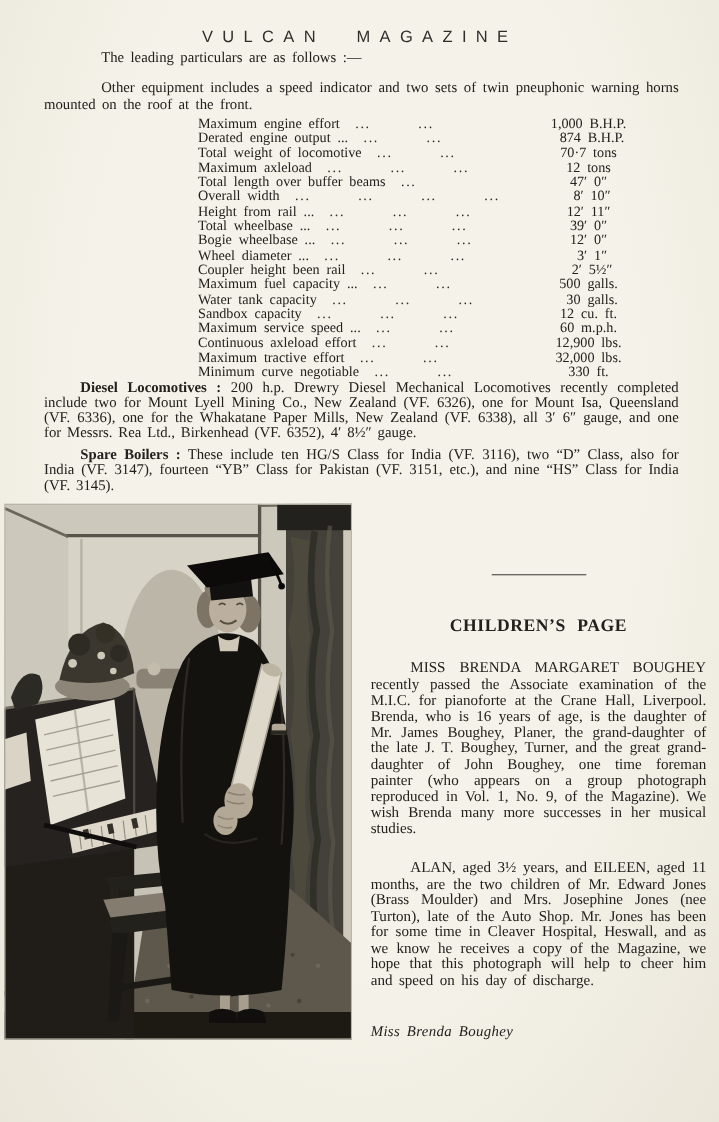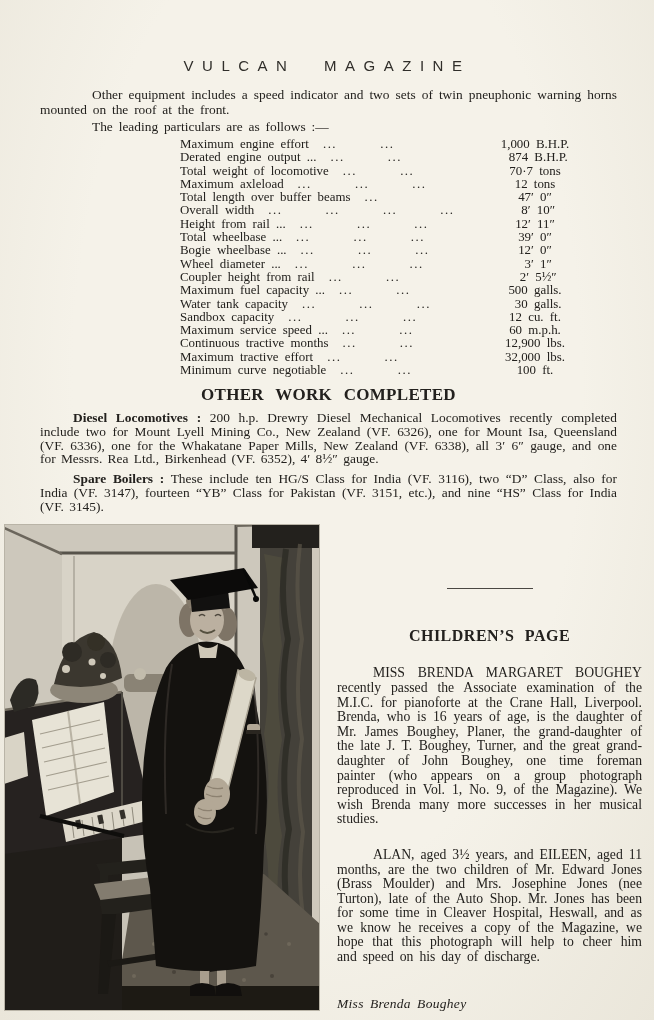--- a/index.html
+++ b/index.html
@@ -6,21 +6,21 @@
   .page{
     position:relative;
     width:654px;height:1020px;
     margin:0 auto;
     background:radial-gradient(ellipse at 50% 38%, #f5f2e9 55%, #eae6da 100%);
     font-family:"Liberation Serif", serif;
     color:#23211e;
     overflow:hidden;
   }
   .masthead{
-    padding-top:57px;
+    padding-top:25px;
     text-align:center;
     font-family:"Liberation Sans", sans-serif;
     font-size:15px;
     letter-spacing:8.5px;
     word-spacing:16px;
     color:#302e2a;
   }
   .text-block{ padding:0 37px 0 40px; }
   .intro-p{
     margin:13px 0 0 0;
@@ -102,22 +102,22 @@
   }
 </style>
 </head>
 <body>
 
 <div class="page">
 
   <div class="masthead">VULCAN MAGAZINE</div>
 
   <div class="text-block">
+    <p class="intro-p lead-line">The leading particulars are as follows :—</p>
     <p class="intro-p">Other equipment includes a speed indicator and two sets of twin pneuphonic warning horns mounted on the roof at the front.</p>
-    <p class="intro-p lead-line">The leading particulars are as follows :—</p>
 
     <div class="specs" id="specs">
         <div class="spec-row">
           <span class="spec-label">Maximum engine effort</span>
           <span class="spec-dots">...   ...</span>
           <span class="spec-value">1,000 B.H.P.</span>
         </div>
         <div class="spec-row">
           <span class="spec-label">Derated engine output ...</span>
           <span class="spec-dots">...   ...</span>
@@ -157,21 +157,21 @@
           <span class="spec-label">Bogie wheelbase ...</span>
           <span class="spec-dots">...   ...   ...</span>
           <span class="spec-value">12′ 0″</span>
         </div>
         <div class="spec-row">
           <span class="spec-label">Wheel diameter ...</span>
           <span class="spec-dots">...   ...   ...</span>
           <span class="spec-value"> 3′ 1″</span>
         </div>
         <div class="spec-row">
-          <span class="spec-label">Coupler height from rail</span>
+          <span class="spec-label">Coupler height been rail</span>
           <span class="spec-dots">...   ...</span>
           <span class="spec-value"> 2′ 5½″</span>
         </div>
         <div class="spec-row">
           <span class="spec-label">Maximum fuel capacity ...</span>
           <span class="spec-dots">...   ...</span>
           <span class="spec-value">500 galls.</span>
         </div>
         <div class="spec-row">
           <span class="spec-label">Water tank capacity</span>
@@ -182,37 +182,36 @@
           <span class="spec-label">Sandbox capacity</span>
           <span class="spec-dots">...   ...   ...</span>
           <span class="spec-value">12 cu. ft.</span>
         </div>
         <div class="spec-row">
           <span class="spec-label">Maximum service speed ...</span>
           <span class="spec-dots">...   ...</span>
           <span class="spec-value">60 m.p.h.</span>
         </div>
         <div class="spec-row">
-          <span class="spec-label">Continuous tractive months</span>
+          <span class="spec-label">Continuous axleload effort</span>
           <span class="spec-dots">...   ...</span>
           <span class="spec-value">12,900 lbs.</span>
         </div>
         <div class="spec-row">
           <span class="spec-label">Maximum tractive effort</span>
           <span class="spec-dots">...   ...</span>
           <span class="spec-value">32,000 lbs.</span>
         </div>
         <div class="spec-row">
           <span class="spec-label">Minimum curve negotiable</span>
           <span class="spec-dots">...   ...</span>
-          <span class="spec-value">100 ft.</span>
+          <span class="spec-value">330 ft.</span>
         </div>
       </div>
 
-    <h2 class="ow-heading">OTHER WORK COMPLETED</h2>
     <p class="ow-p"><span class="lead">Diesel Locomotives :</span> <span>200 h.p. Drewry Diesel Mechanical Locomotives recently completed include two for Mount Lyell Mining Co., New Zealand (VF. 6326), one for Mount Isa, Queensland (VF. 6336), one for the Whakatane Paper Mills, New Zealand (VF. 6338), all 3′ 6″ gauge, and one for Messrs. Rea Ltd., Birkenhead (VF. 6352), 4′ 8½″ gauge.</span></p>
     <p class="ow-p"><span class="lead">Spare Boilers :</span> <span>These include ten HG/S Class for India (VF. 3116), two “D” Class, also for India (VF. 3147), fourteen “YB” Class for Pakistan (VF. 3151, etc.), and nine “HS” Class for India (VF. 3145).</span></p>
   </div>
 
   <div class="columns">
 
     <div class="photo-col">
       <svg width="316" height="487" viewBox="0 0 316 487" role="img" aria-label="Miss Brenda Boughey in graduation cap and gown holding a rolled certificate beside an upright piano">
 
         <rect x="0" y="0" width="316" height="487" fill="#c7c2b6"></rect>

